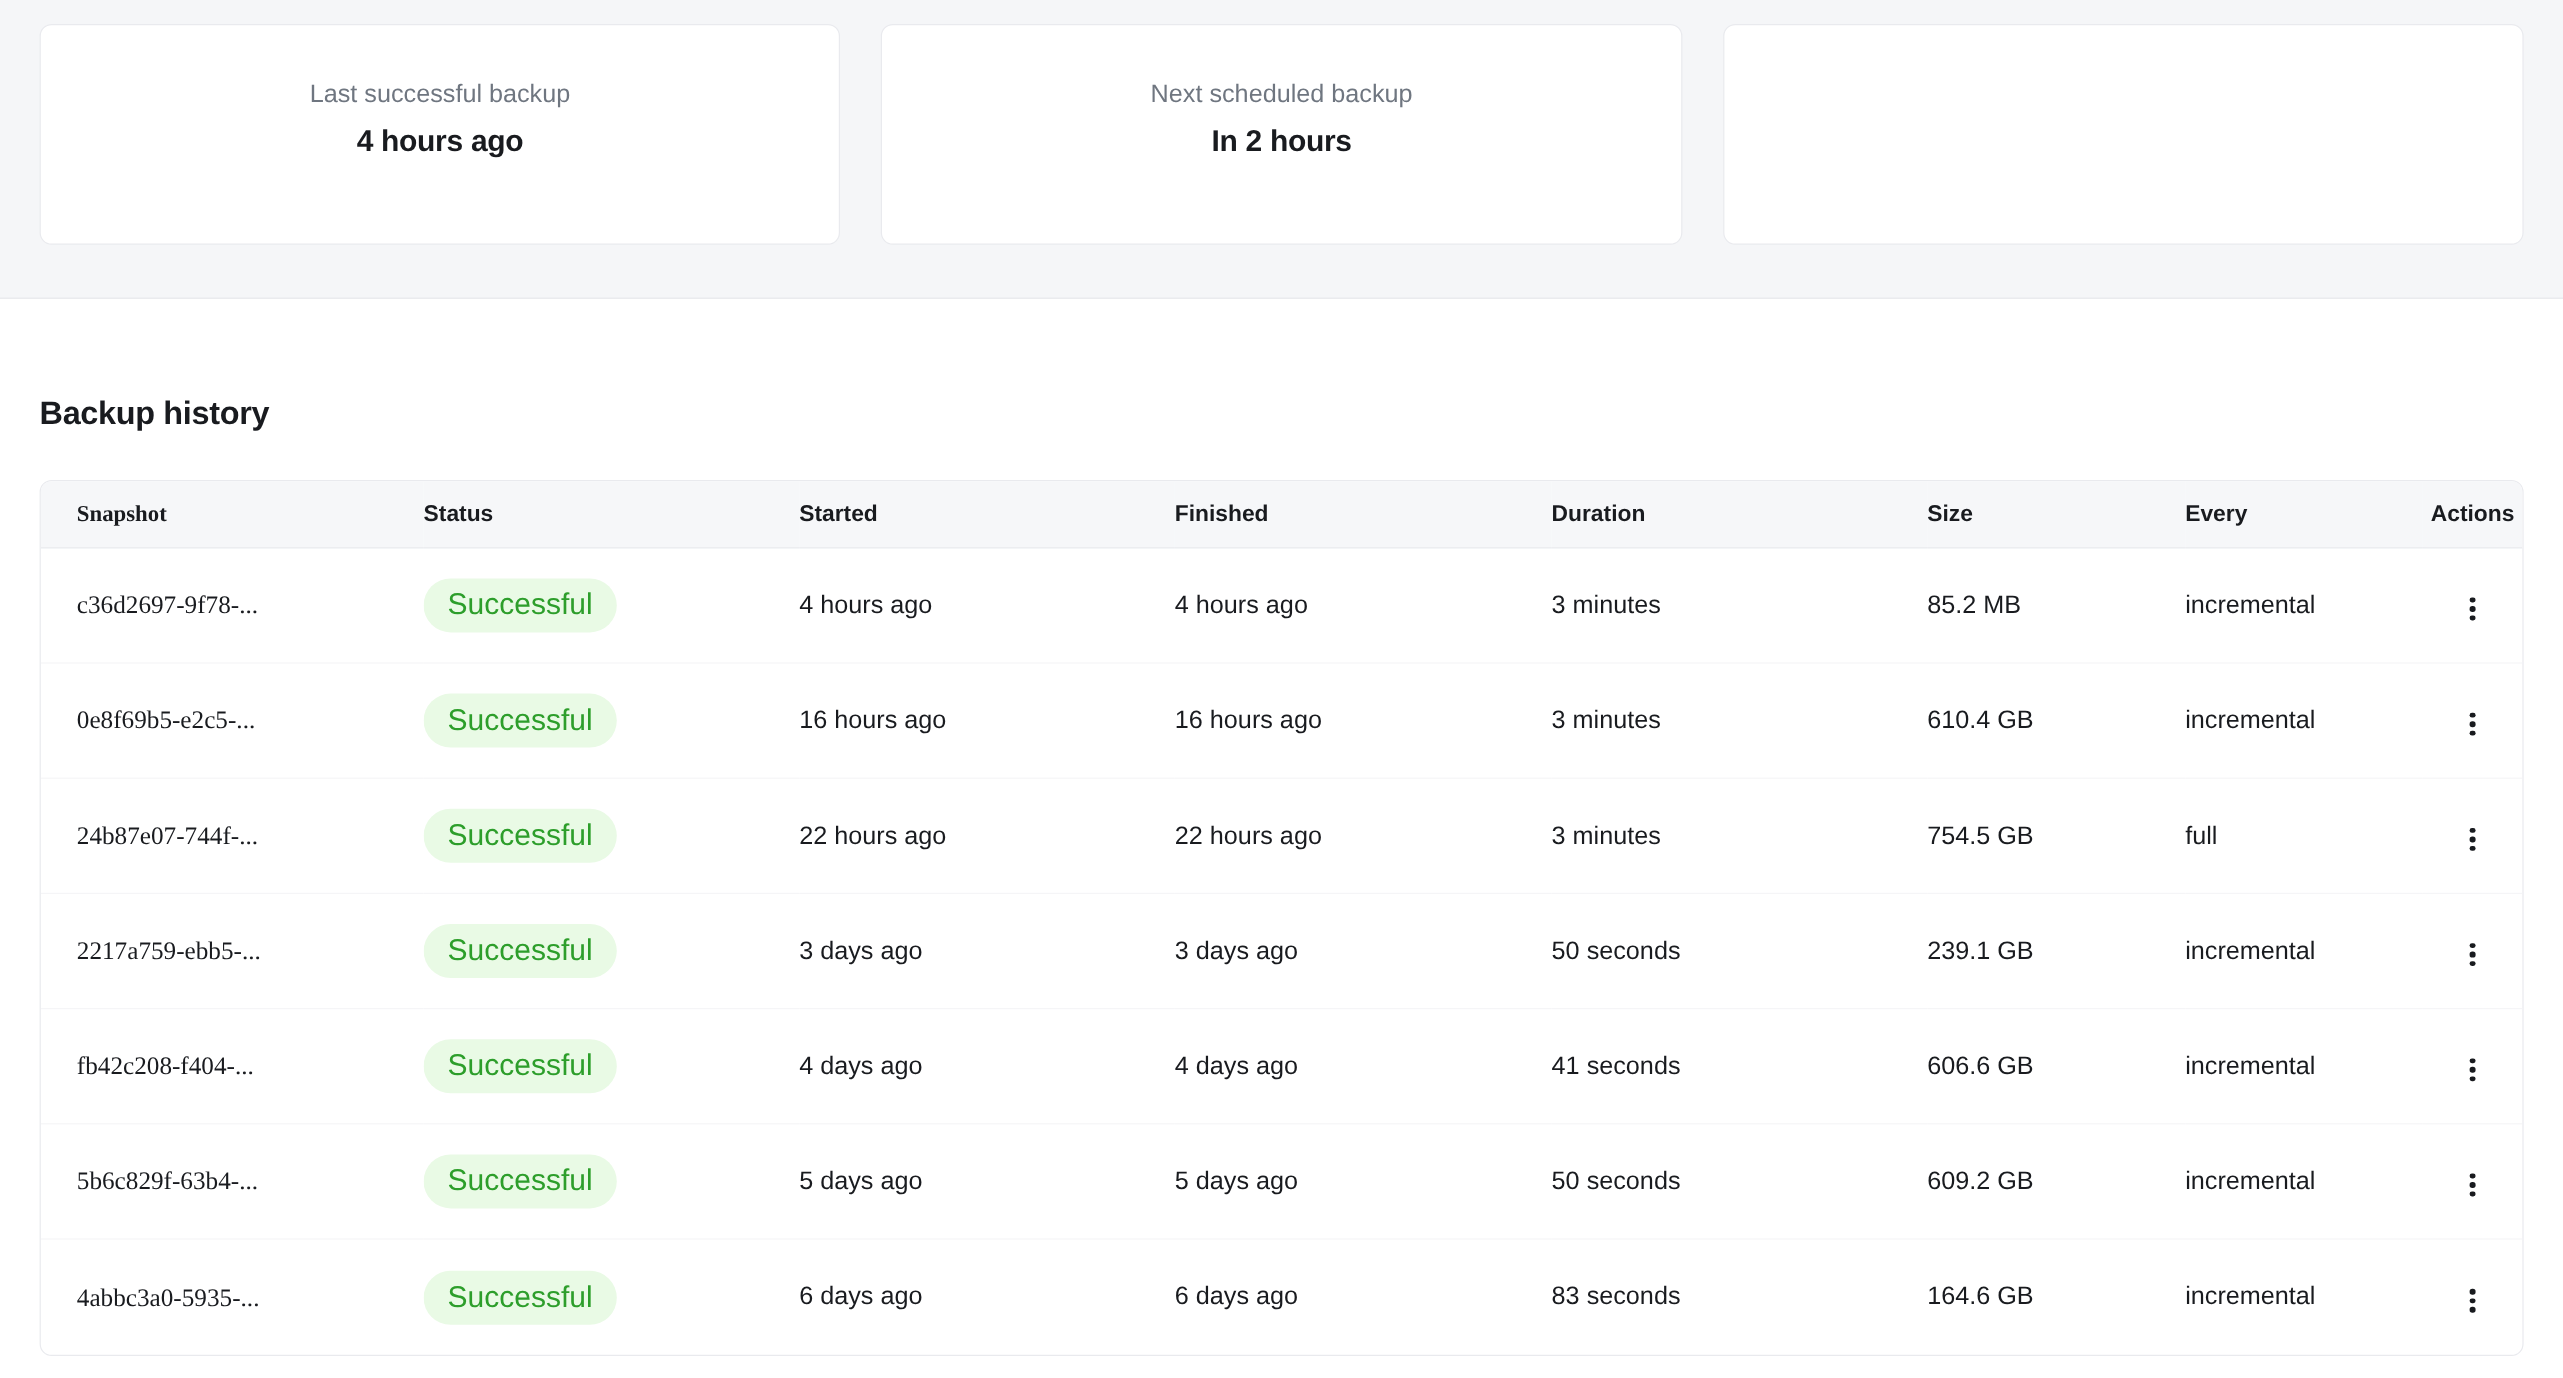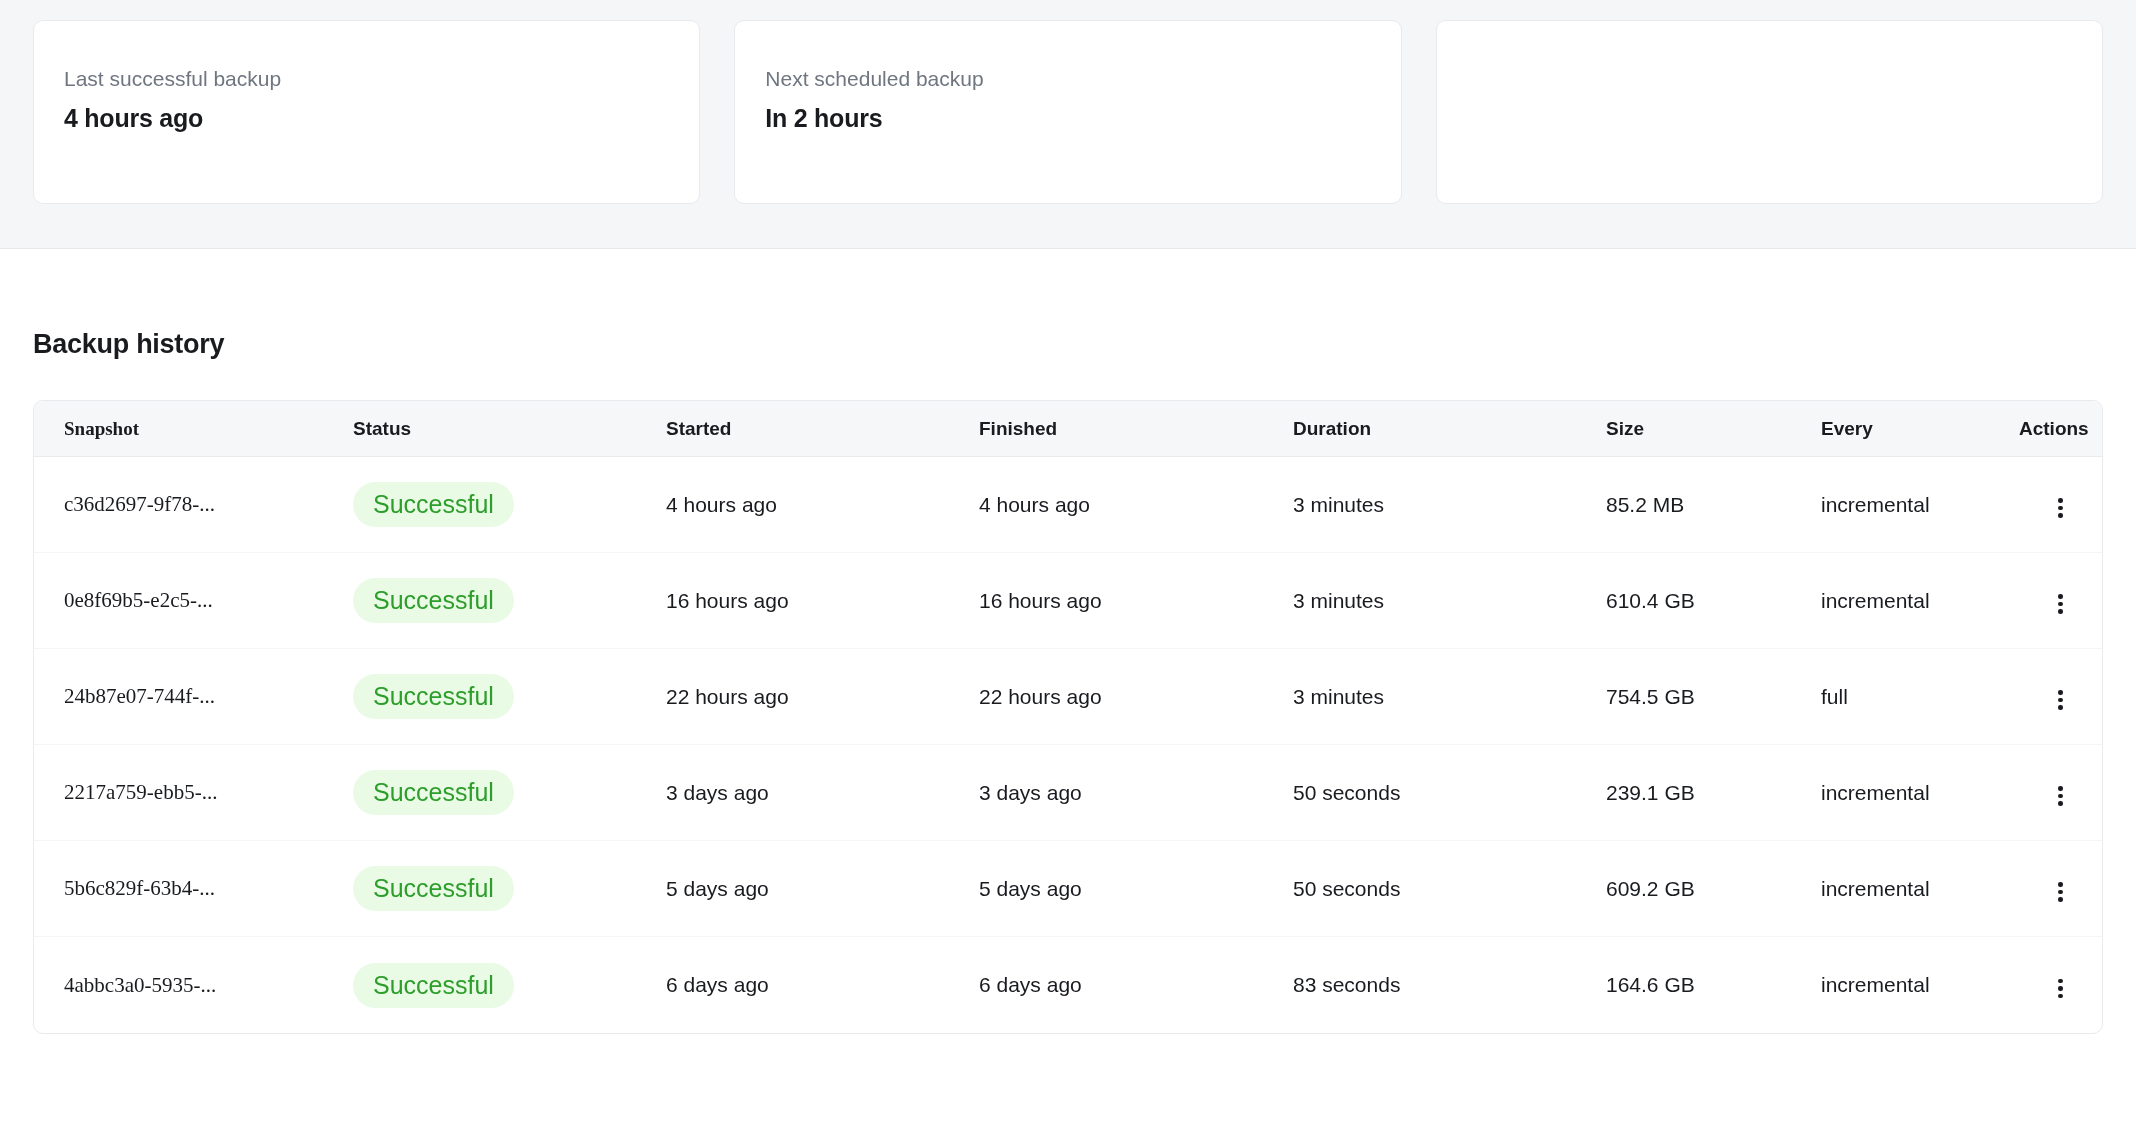--- a/index.html
+++ b/index.html
@@ -10,21 +10,21 @@
     color: var(--text-dark, #191b1f);
     -webkit-font-smoothing: antialiased;
   }
 
   
   .top-band {
     background: var(--page-band-bg, #f5f6f8);
     border-bottom: 1px solid var(--band-border, #e7e8ec);
     padding: 20px 33px 44px 33px;
   }
-  .cards { display: flex; gap: 34px; }
+  .cards { display: flex; gap: 34px; text-align: center; }
   .card {
     flex: 1 1 0;
     background: #ffffff;
     border: 1px solid var(--card-border, #e9eaee);
     border-radius: 10px;
     padding: 44px 30px 68px 30px;
   }
   .card-label {
     color: var(--label-gray, #6f7680);
     font-size: 21px;
@@ -69,21 +69,21 @@
   td {
     font-size: 21px;
     height: 96px;
     vertical-align: middle;
     white-space: nowrap;
     overflow: hidden;
   }
   tbody tr + tr td { border-top: 1px solid var(--row-divider, #f5f5f7); }
   .c-snapshot { padding-left: 30px; font-family: Liberation Serif, serif; }
   .c-actions { text-align: center; }
-  th.c-actions { text-align: left; }
+  th.c-actions { text-align: center; }
 
   .badge {
     display: inline-block;
     background: var(--badge-bg, #e9fae5);
     color: var(--badge-text, #2d9e2b);
     font-size: 25px;
     font-weight: 500;
     line-height: 1;
     padding: 10px 20px;
     border-radius: 999px;
@@ -219,20 +219,38 @@
       <button class="kebab" aria-label="Actions">
         <span class="kebab-icon">
                   <i></i>
                   <i></i>
                   <i></i>
                 </span>
       </button>
     </td>
   </tr>
           <tr>
+    <td class="c-snapshot"><span>fb42c208-f404-...</span></td>
+    <td><span class="badge">Successful</span></td>
+    <td>4 days ago</td>
+    <td>4 days ago</td>
+    <td>41 seconds</td>
+    <td>606.6 GB</td>
+    <td>incremental</td>
+    <td class="c-actions">
+      <button class="kebab" aria-label="Actions">
+        <span class="kebab-icon">
+                  <i></i>
+                  <i></i>
+                  <i></i>
+                </span>
+      </button>
+    </td>
+  </tr>
+          <tr>
     <td class="c-snapshot"><span>5b6c829f-63b4-...</span></td>
     <td><span class="badge">Successful</span></td>
     <td>5 days ago</td>
     <td>5 days ago</td>
     <td>50 seconds</td>
     <td>609.2 GB</td>
     <td>incremental</td>
     <td class="c-actions">
       <button class="kebab" aria-label="Actions">
         <span class="kebab-icon">

